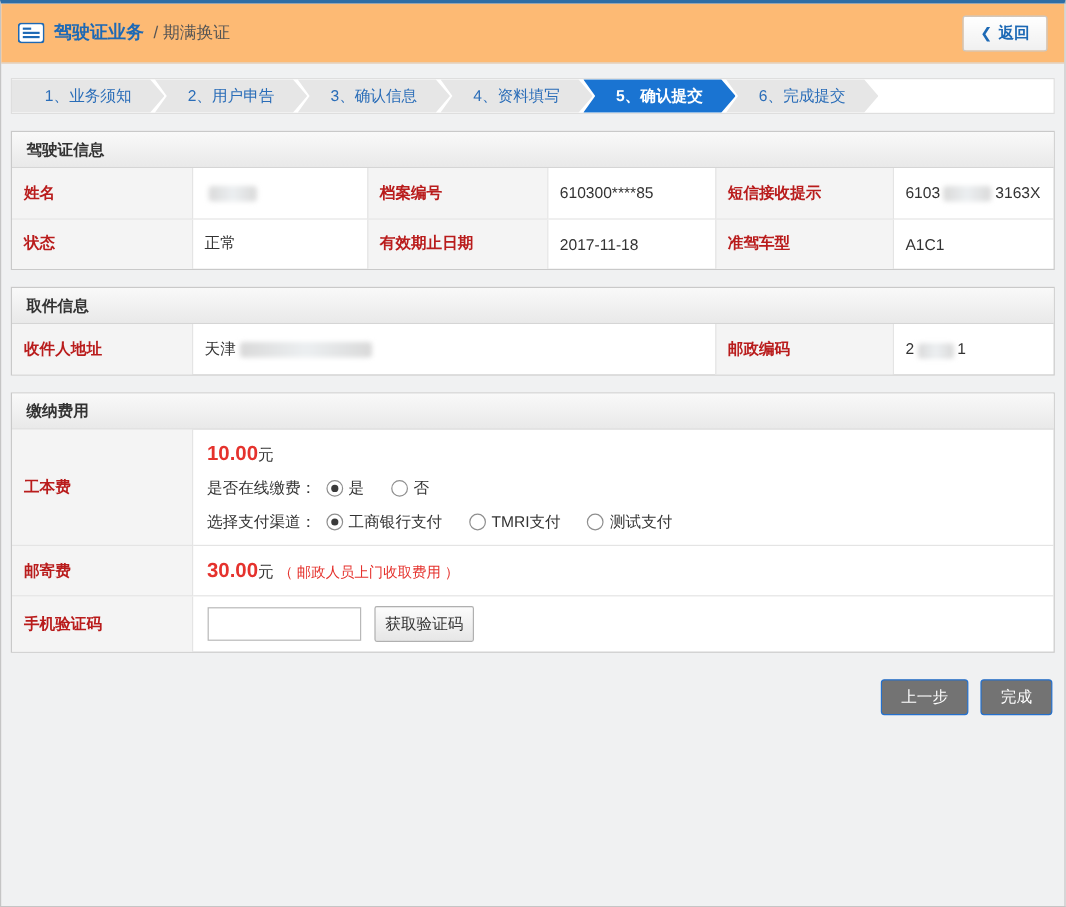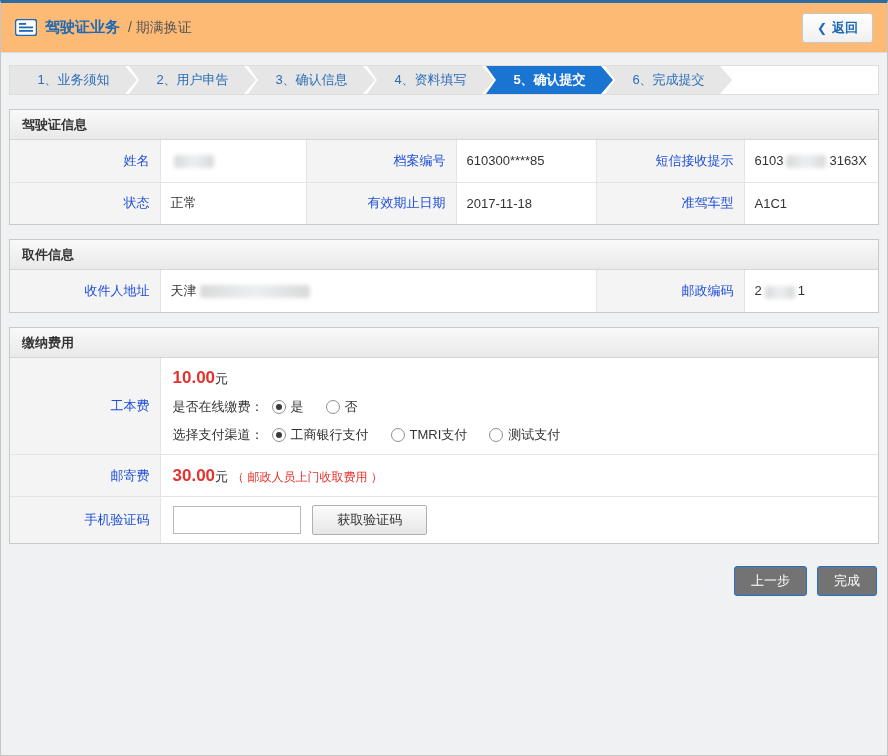--- a/index.html
+++ b/index.html
@@ -51,21 +51,21 @@
   .panel-header {
     height: 30px; line-height: 30px; padding-left: 12px;
     background: linear-gradient(#f9f9f9, #e9e9e9);
     border-bottom: 1px solid #d5d5d5; font-weight: bold; color: #333;
   }
   table { width: 100%; border-collapse: collapse; table-layout: fixed; }
   td { height: 42px; padding: 0 10px; font-size: 13px; vertical-align: middle;
        border-top: 1px solid #e4e4e4; border-right: 1px solid #e4e4e4; }
   tr:first-child td { border-top: none; }
   td:last-child { border-right: none; }
-  td.lbl { background: #f4f4f4; text-align: right; font-weight: normal; color: #1d4ed8; }
+  td.lbl { background: #f4f4f4; font-weight: bold; color: #b91c1c; }
   
   .blur {
     display: inline-block; height: 13px; border-radius: 3px;
     background: linear-gradient(90deg, #d9d9d9, #eceff1, #d9d9d9);
     filter: blur(2px); vertical-align: middle; margin: 0 3px;
   }
   .w40 { width: 40px; } .w55 { width: 55px; } .w70 { width: 70px; }
   .w110 { width: 110px; } .w30 { width: 30px; }
   
   .fee-cell { padding: 10px 12px; }
@@ -82,21 +82,21 @@
   }
   input[type="radio"]:checked::after {
     content: ""; position: absolute; left: 3px; top: 3px;
     width: 6px; height: 6px; border-radius: 50%; background: #3a3a3a;
   }
   .captcha-input {
     width: 128px; height: 28px; border: 1px solid #b8b8b8; padding: 0 6px;
     font-size: 13px; font-family: inherit;
   }
   .captcha-btn {
-    height: 30px; padding: 0 24px; margin-left: 8px;
+    height: 30px; padding: 0 8px; margin-left: 8px;
     background: linear-gradient(#fcfcfc, #e6e6e6);
     border: 1px solid #b0b0b0; border-radius: 2px;
     font-size: 13px; color: #333; cursor: pointer; font-family: inherit;
   }
   .sms-tip { color: #e5322d; line-height: 1.7; padding: 10px 12px; height: auto; }
   td.tall { height: auto; }
   
   .footer { margin: 22px 10px 0; display: flex; justify-content: flex-end; gap: 10px; }
   .btn-primary {
     min-width: 60px; height: 30px; padding: 0 16px;

